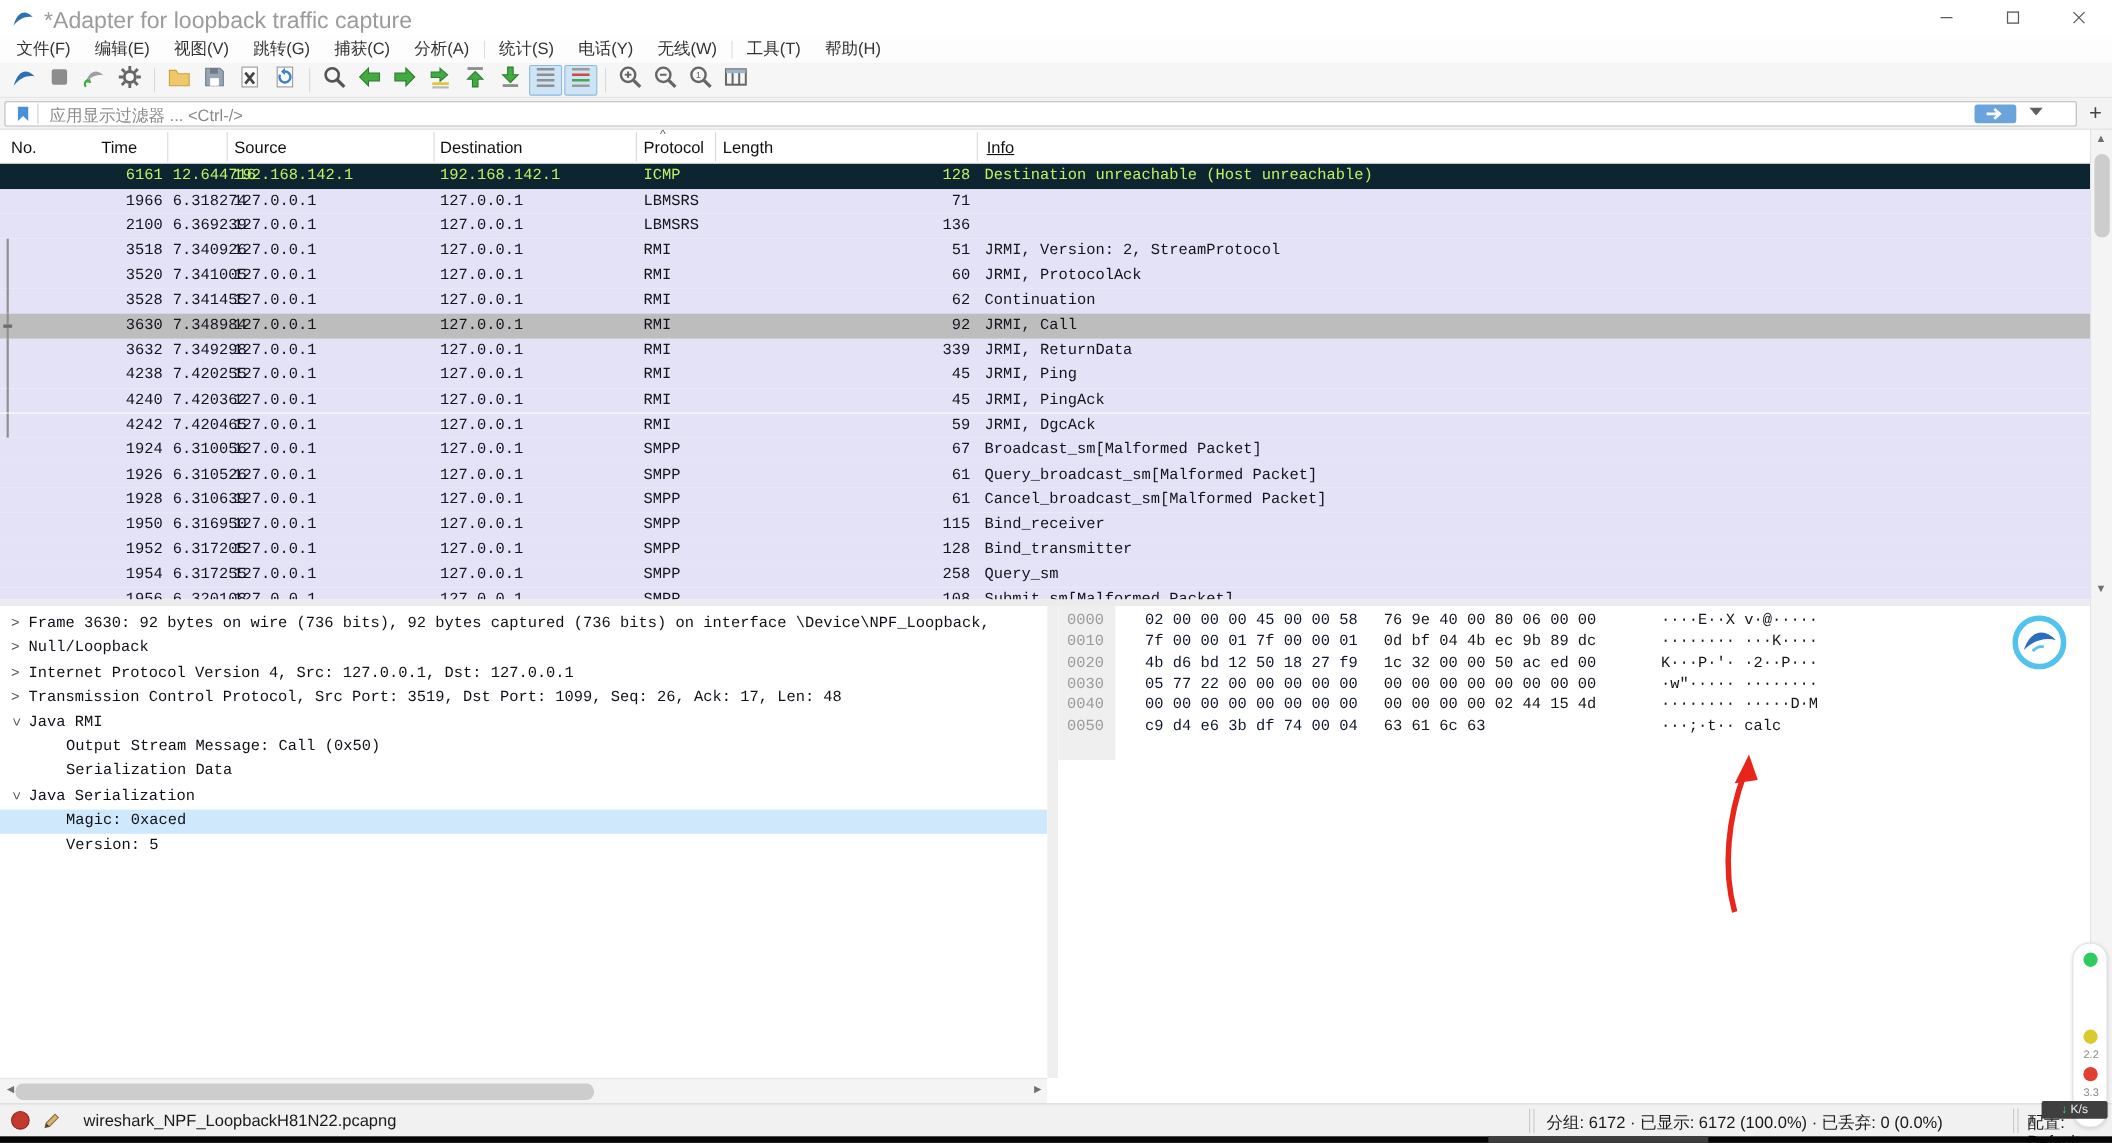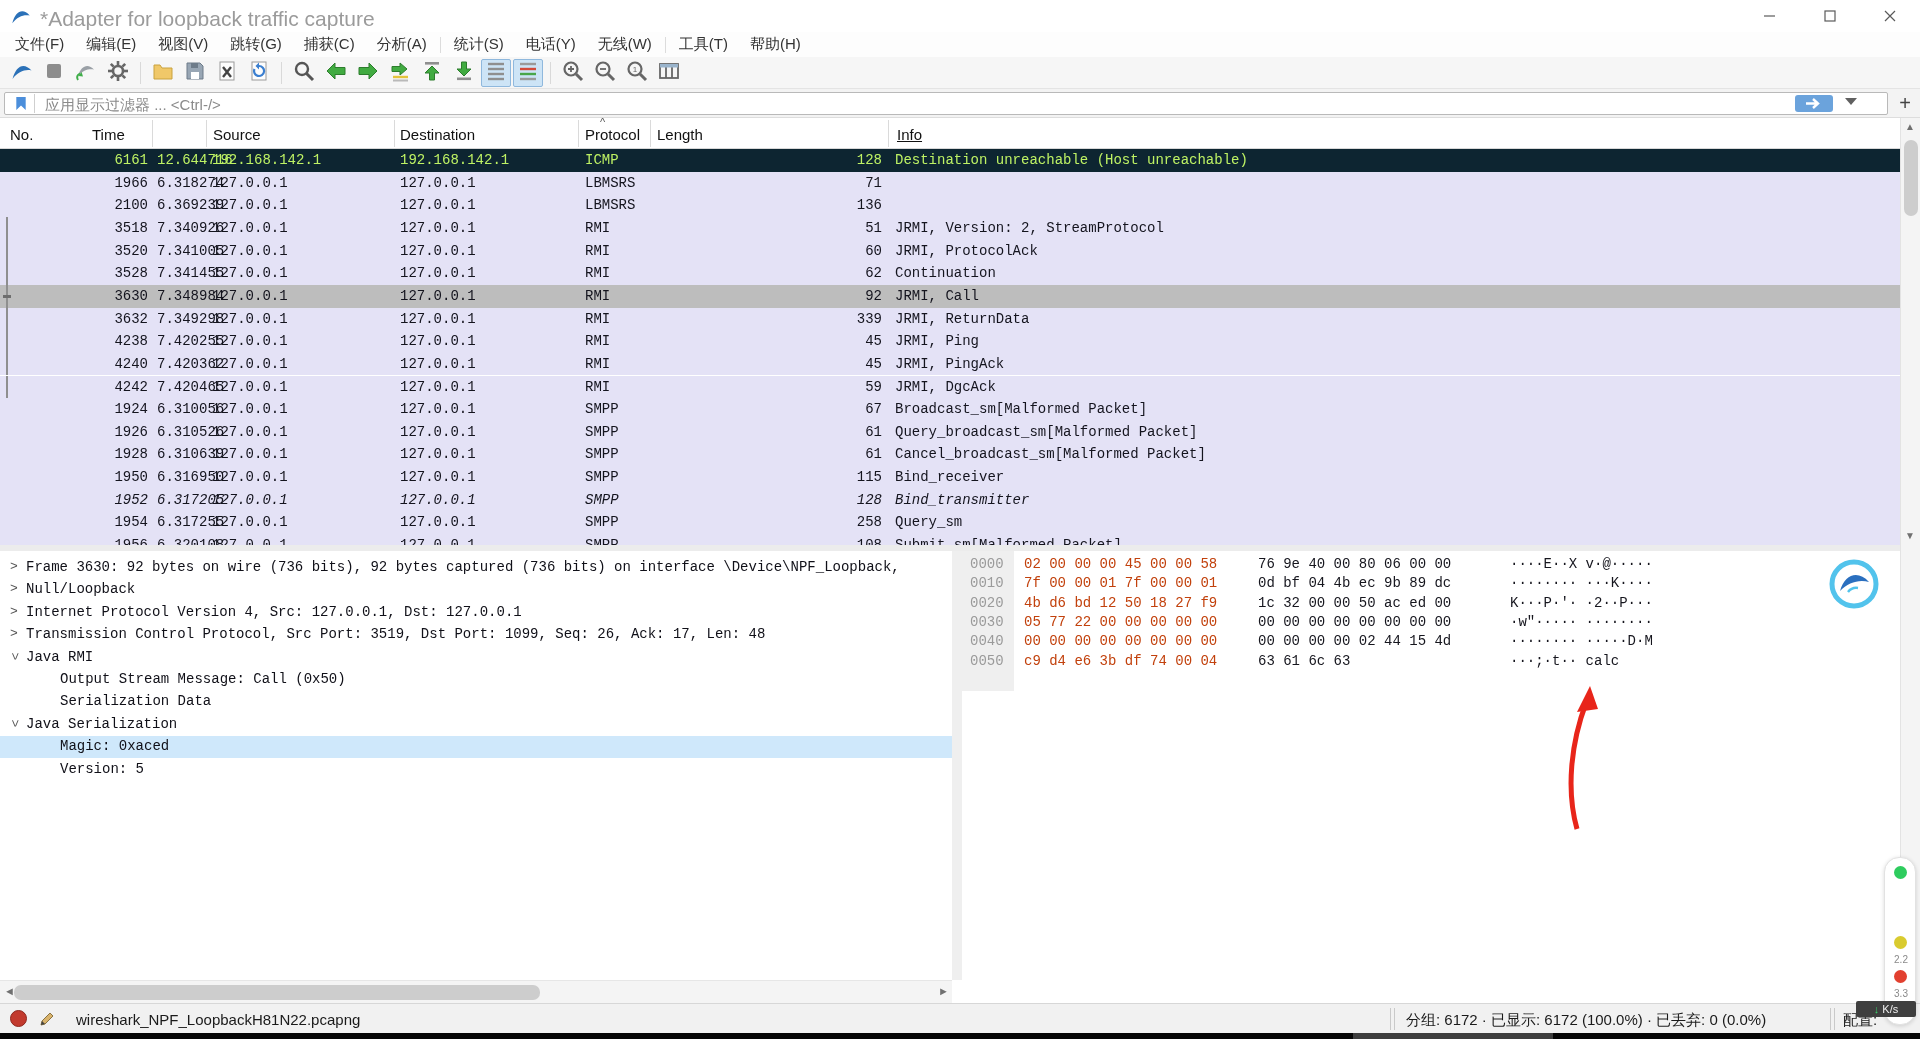--- a/index.html
+++ b/index.html
@@ -59,21 +59,21 @@
   .dline.hl{background:#cfe8fb}
   .dchev{position:absolute;left:8px;top:2px;color:#555;font-size:13px;width:12px;text-align:center}
   .dchev.exp{transform:rotate(90deg)}
   .dtext{position:absolute;top:2px}
 
   
   .hexpane{position:absolute;left:962px;top:551px;width:938px;height:429px;background:#fff;overflow:hidden}
   .offsetbg{position:absolute;left:0;top:0;width:52px;height:140px;background:#efefef}
   .hrow{position:absolute;left:0;width:938px;height:20px;font-family:"Liberation Mono","DejaVu Sans Mono",monospace;font-size:14px;white-space:pre}
   .h-off{position:absolute;left:8px;color:#9a9a9a}
-  .h-g1{position:absolute;left:62px;color:#c2410c}
+  .h-g1{position:absolute;left:79px;color:#0f172a}
   .h-g2{position:absolute;left:296px;color:#16161e}
   .h-asc{position:absolute;left:548px;color:#16161e}
 
   
   .hscroll{position:absolute;left:0;top:980px;width:952px;height:23px;background:#f4f4f4;border-top:1px solid #e6e6e6}
   .hthumb{position:absolute;left:14px;top:4px;width:526px;height:15px;background:#cdcdcd;border-radius:7px}
   .harrow{position:absolute;top:4px;font-size:11px;color:#707070}
 
   
   .vscroll{position:absolute;left:1900px;top:118px;width:20px;height:885px;background:#f4f4f4;border-left:1px solid #e3e3e3}
@@ -462,21 +462,21 @@
       </div>
       <div class="prow" style="top: 348.1px; height: 22.65px;">
         <span class="c-no">1950</span>
         <span class="c-time">6.316950</span>
         <span class="c-src">127.0.0.1</span>
         <span class="c-dst">127.0.0.1</span>
         <span class="c-proto">SMPP</span>
         <span class="c-len">115</span>
         <span class="c-info">Bind_receiver</span>
       </div>
-      <div class="prow" style="top: 370.75px; height: 22.65px; font-style: italic;">
+      <div class="prow" style="top: 370.75px; height: 22.65px;">
         <span class="c-no">1952</span>
         <span class="c-time">6.317205</span>
         <span class="c-src">127.0.0.1</span>
         <span class="c-dst">127.0.0.1</span>
         <span class="c-proto">SMPP</span>
         <span class="c-len">128</span>
         <span class="c-info">Bind_transmitter</span>
       </div>
       <div class="prow" style="top: 393.4px; height: 22.65px;">
         <span class="c-no">1954</span>

